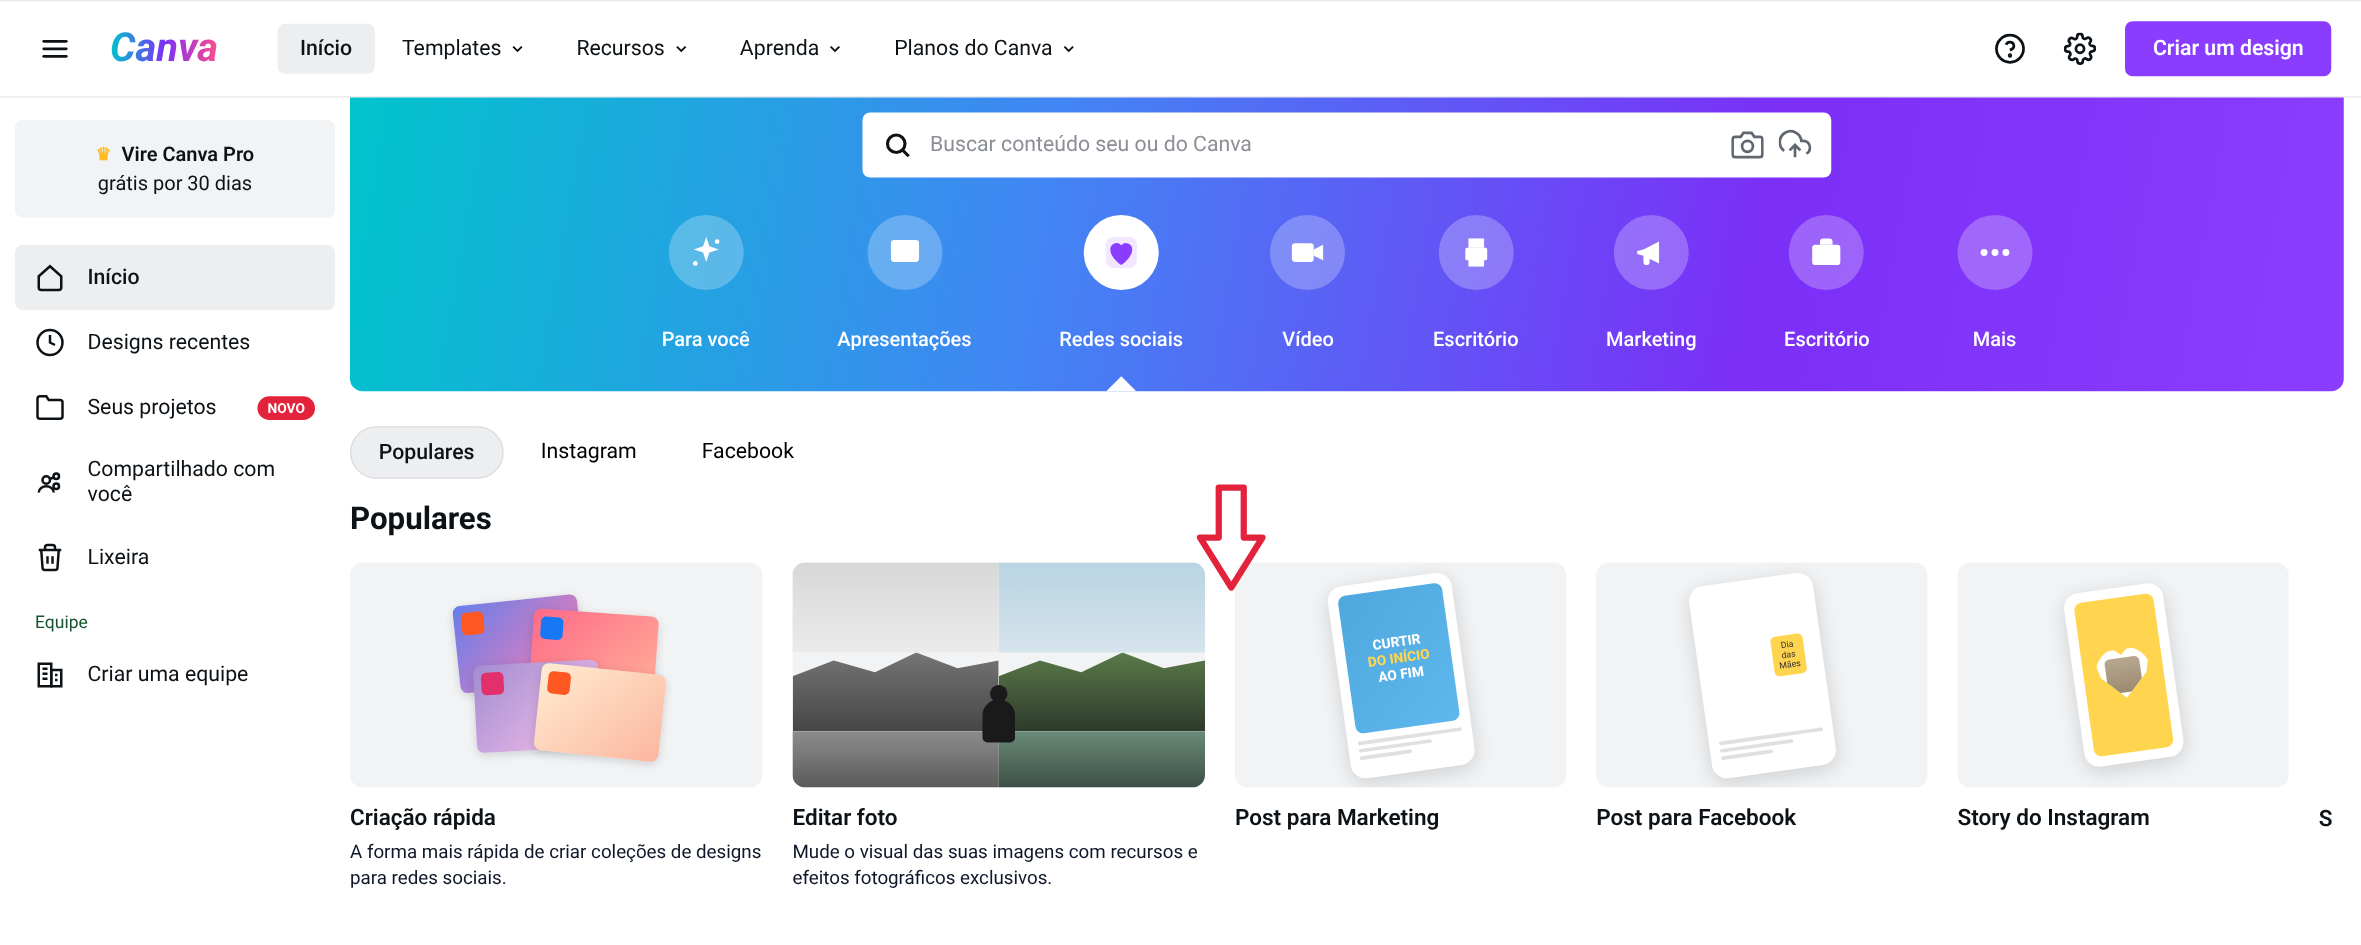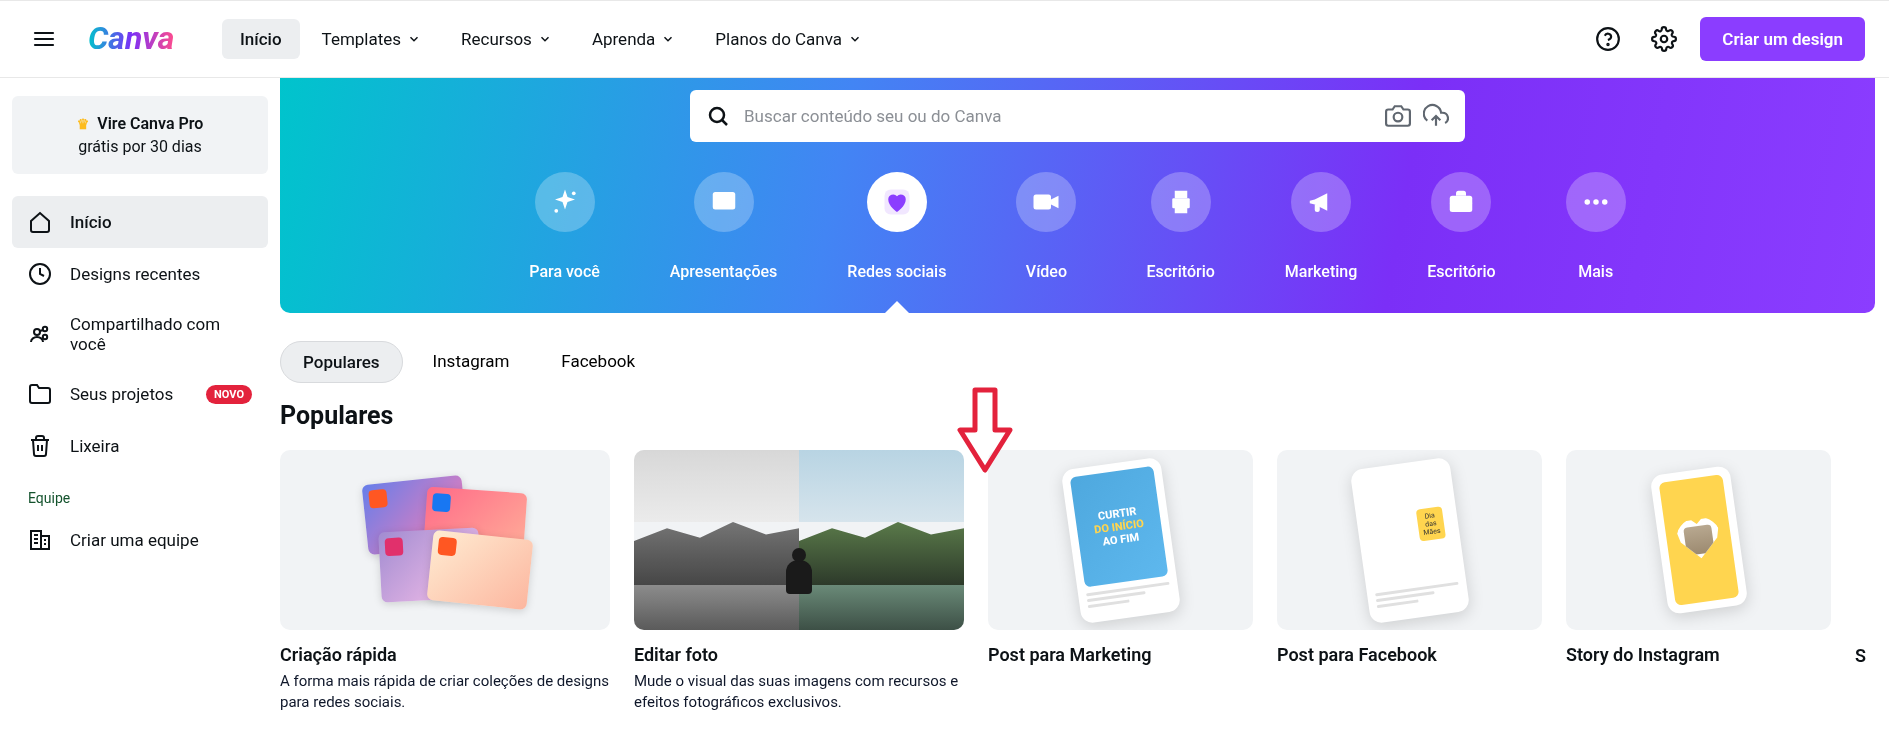--- a/index.html
+++ b/index.html
@@ -193,37 +193,37 @@
           <svg width="24" height="24" viewBox="0 0 24 24" fill="none" stroke="#0d1216" stroke-width="2">
             <circle cx="12" cy="12" r="10"></circle>
             <polyline points="12 6 12 12 16 14"></polyline>
           </svg>
         </span>
       <span>Designs recentes</span>
     </div>
     <div class="side-item">
       <span class="side-icon">
           <svg width="24" height="24" viewBox="0 0 24 24" fill="none" stroke="#0d1216" stroke-width="2">
+            <path d="M22 19a2 2 0 01-2 2H4a2 2 0 01-2-2V5a2 2 0 012-2h5l2 3h9a2 2 0 012 2z"></path>
+          </svg>
+        </span>
+      <span>Seus projetos</span>
+      <span class="badge">NOVO</span>
+    </div>
+    <div class="side-item">
+      <span class="side-icon">
+          <svg width="24" height="24" viewBox="0 0 24 24" fill="none" stroke="#0d1216" stroke-width="2">
             <circle cx="9" cy="10" r="3"></circle>
             <circle cx="17" cy="7" r="2.2"></circle>
             <circle cx="17" cy="15" r="2.2"></circle>
             <path d="M3 20c0-3 3-5 6-5s6 2 6 5"></path>
             <line x1="12" y1="9" x2="15" y2="8"></line>
           </svg>
         </span>
       <span>Compartilhado com você</span>
-    </div>
-    <div class="side-item">
-      <span class="side-icon">
-          <svg width="24" height="24" viewBox="0 0 24 24" fill="none" stroke="#0d1216" stroke-width="2">
-            <path d="M22 19a2 2 0 01-2 2H4a2 2 0 01-2-2V5a2 2 0 012-2h5l2 3h9a2 2 0 012 2z"></path>
-          </svg>
-        </span>
-      <span>Seus projetos</span>
-      <span class="badge">NOVO</span>
     </div>
     <div class="side-item">
       <span class="side-icon">
           <svg width="24" height="24" viewBox="0 0 24 24" fill="none" stroke="#0d1216" stroke-width="2">
             <polyline points="3 6 5 6 21 6"></polyline>
             <path d="M19 6l-1 14a2 2 0 01-2 2H8a2 2 0 01-2-2L5 6"></path>
             <path d="M10 11v6M14 11v6"></path>
             <path d="M8 6V4a2 2 0 012-2h4a2 2 0 012 2v2"></path>
           </svg>
         </span>

